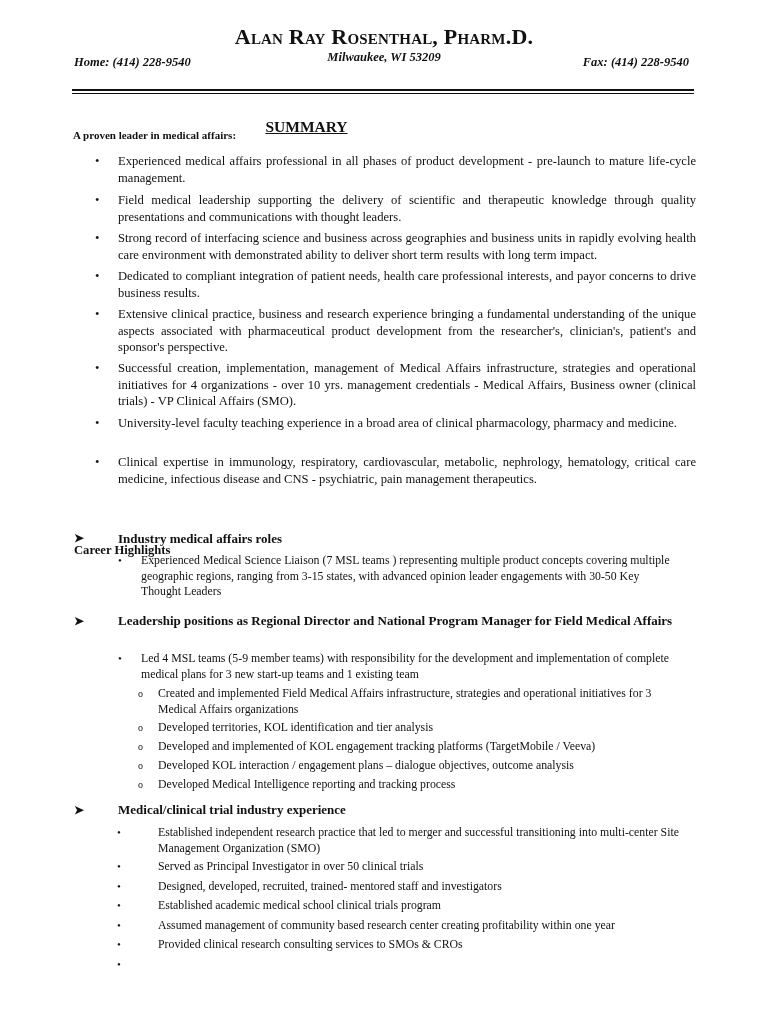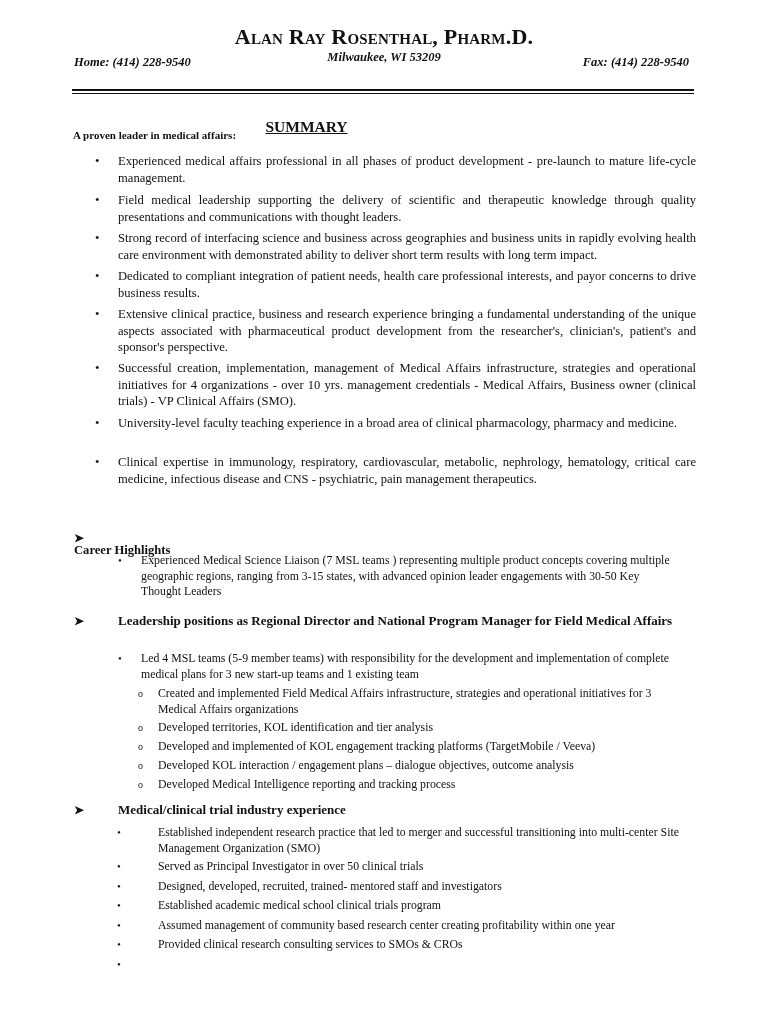--- a/index.html
+++ b/index.html
@@ -73,20 +73,21 @@
   <div class="b" style="top:230px"><span class="dot">•</span><span>Strong record of interfacing science and business across geographies and business units in rapidly evolving health care environment with demonstrated ability to deliver short term results with long term impact.</span></div>
   <div class="b" style="top:268px"><span class="dot">•</span><span>Dedicated to compliant integration of patient needs, health care professional interests, and payor concerns to drive business results.</span></div>
   <div class="b" style="top:306px"><span class="dot">•</span><span>Extensive clinical practice, business and research experience bringing a fundamental understanding of the unique aspects associated with pharmaceutical product development from the researcher's, clinician's, patient's and sponsor's perspective.</span></div>
   <div class="b" style="top:360px"><span class="dot">•</span><span>Successful creation, implementation, management of Medical Affairs infrastructure, strategies and operational initiatives for 4 organizations - over 10 yrs. management credentials -  Medical Affairs, Business owner (clinical trials) - VP Clinical Affairs (SMO).</span></div>
   <div class="b" style="top:415px"><span class="dot">•</span><span>University-level faculty teaching experience in a broad area of clinical pharmacology, pharmacy and medicine.</span></div>
   <div class="b" style="top:454px"><span class="dot">•</span><span>Clinical expertise in immunology, respiratory, cardiovascular, metabolic, nephrology, hematology, critical care medicine, infectious disease and CNS - psychiatric, pain management therapeutics.</span></div>
 
   <div class="career">Career Highlights</div>
 
   <span class="arrow" style="top:531px">➤</span>
+  <div class="subhead" style="top:530px">Industry medical affairs roles</div>
   <div class="sb" style="top:553px; left:141px; width:540px"><span class="dot">•</span><span>Experienced Medical Science Liaison (7 MSL teams ) representing multiple product concepts covering multiple geographic regions, ranging from 3-15 states, with advanced opinion leader engagements with 30-50 Key Thought Leaders</span></div>
 
   <span class="arrow" style="top:614px">➤</span>
   <div class="subhead" style="top:612px">Leadership positions as Regional Director and National Program Manager for Field Medical Affairs</div>
   <div class="sb" style="top:651px; left:141px; width:540px"><span class="dot">•</span><span>Led 4 MSL teams (5-9 member teams) with responsibility for the development and implementation of complete medical plans for 3 new start-up teams and 1 existing team</span></div>
   <div class="ob" style="top:686px"><span class="circ">o</span><span>Created and implemented Field Medical Affairs infrastructure, strategies and operational initiatives for 3 Medical Affairs organizations</span></div>
   <div class="ob" style="top:720px"><span class="circ">o</span><span>Developed territories, KOL identification and tier analysis</span></div>
   <div class="ob" style="top:739px"><span class="circ">o</span><span>Developed and implemented of KOL engagement tracking platforms (TargetMobile / Veeva)</span></div>
   <div class="ob" style="top:758px"><span class="circ">o</span><span>Developed KOL interaction / engagement plans – dialogue objectives, outcome analysis</span></div>
   <div class="ob" style="top:777px"><span class="circ">o</span><span>Developed Medical Intelligence reporting and tracking process</span></div>

